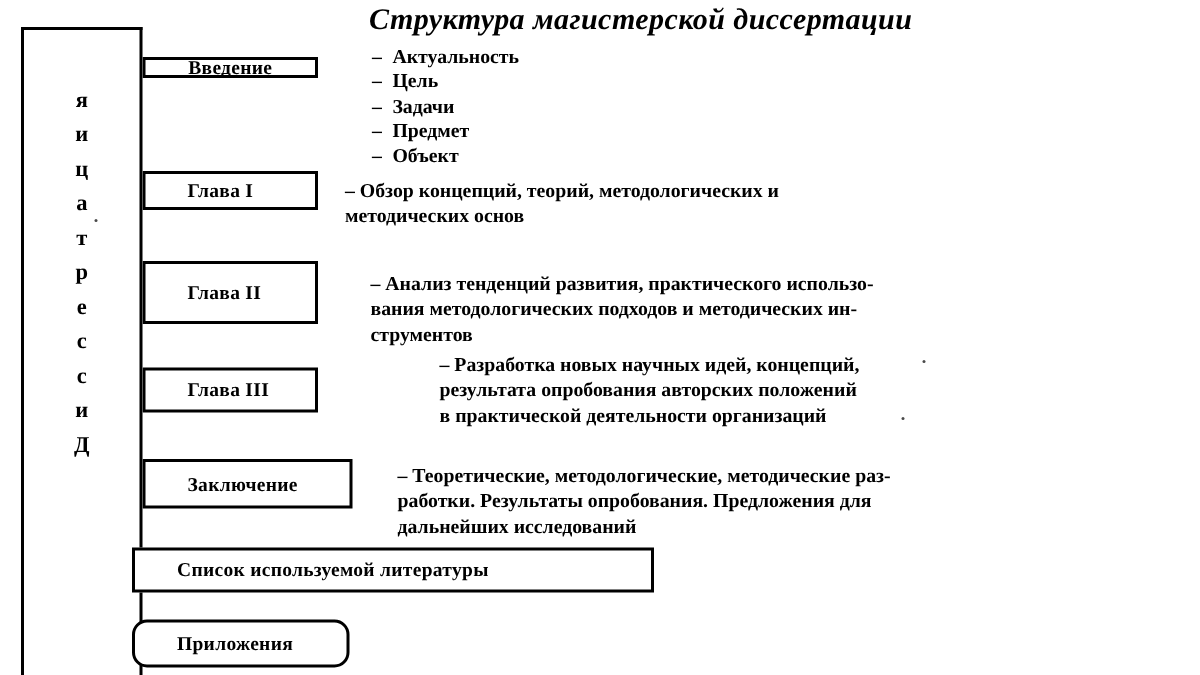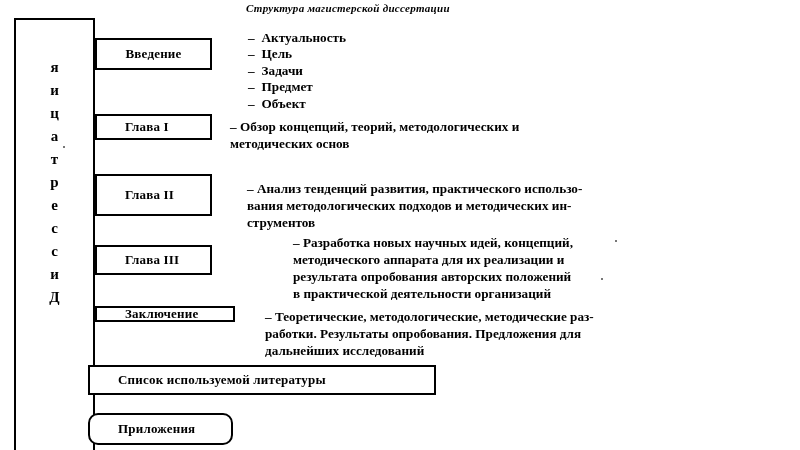--- a/index.html
+++ b/index.html
@@ -22,21 +22,21 @@
     left: 0; top: 0;
     width: 800px;
     height: 450px;
   }
 
   
   .title {
     position: absolute;
     left: 246px;
     top: 2px;
-    font-size: 11px;
+    font-size: 20px;
     font-weight: bold;
     font-style: italic;
     letter-spacing: 0.3px;
     white-space: nowrap;
   }
 
   
   .trunk {
     position: absolute;
     left: 14px;
@@ -85,25 +85,25 @@
     display: block;
     width: 100%;
     text-align: center;
     letter-spacing: 0.2px;
   }
   .node.left-align .lbl {
     text-align: left;
     padding-left: 28px;
   }
 
-  #node-vvedenie     { left: 95px;  top: 38px;  width: 117px; height: 32px; }
+  #node-vvedenie     { left: 95px;  top: 38px;  width: 117px; height: 14px; }
   #node-glava1       { left: 95px;  top: 114px; width: 117px; height: 26px; }
   #node-glava2       { left: 95px;  top: 174px; width: 117px; height: 42px; }
   #node-glava3       { left: 95px;  top: 245px; width: 117px; height: 30px; }
-  #node-zaklyuchenie { left: 95px;  top: 306px; width: 140px; height: 16px; justify-content: center; }
+  #node-zaklyuchenie { left: 95px;  top: 306px; width: 140px; height: 33px; justify-content: center; }
   #node-spisok       { left: 88px;  top: 365px; width: 348px; height: 30px; }
   #node-prilozheniya { left: 88px;  top: 413px; width: 145px; height: 32px; border-radius: 10px; }
 
   
   .desc {
     position: absolute;
     font-size: 13.2px;
     line-height: 17px;
     font-weight: bold;
   }
@@ -210,21 +210,20 @@
   </div>
 
   <div class="desc" id="desc-glava2">
     <span class="ln">– Анализ тенденций развития, практического использо-</span>
     <span class="ln">вания методологических подходов и методических ин-</span>
     <span class="ln">струментов</span>
   </div>
 
   <div class="desc" id="desc-glava3">
     <span class="ln">– Разработка новых научных идей, концепций,</span>
-    <span class="ln">методического аппарата для их реализации и</span>
     <span class="ln">результата опробования авторских положений</span>
     <span class="ln">в практической деятельности организаций</span>
   </div>
 
   <div class="desc" id="desc-zaklyuchenie">
     <span class="ln">– Теоретические, методологические, методические раз-</span>
     <span class="ln">работки.  Результаты  опробования.  Предложения  для</span>
     <span class="ln">дальнейших исследований</span>
   </div>
 

